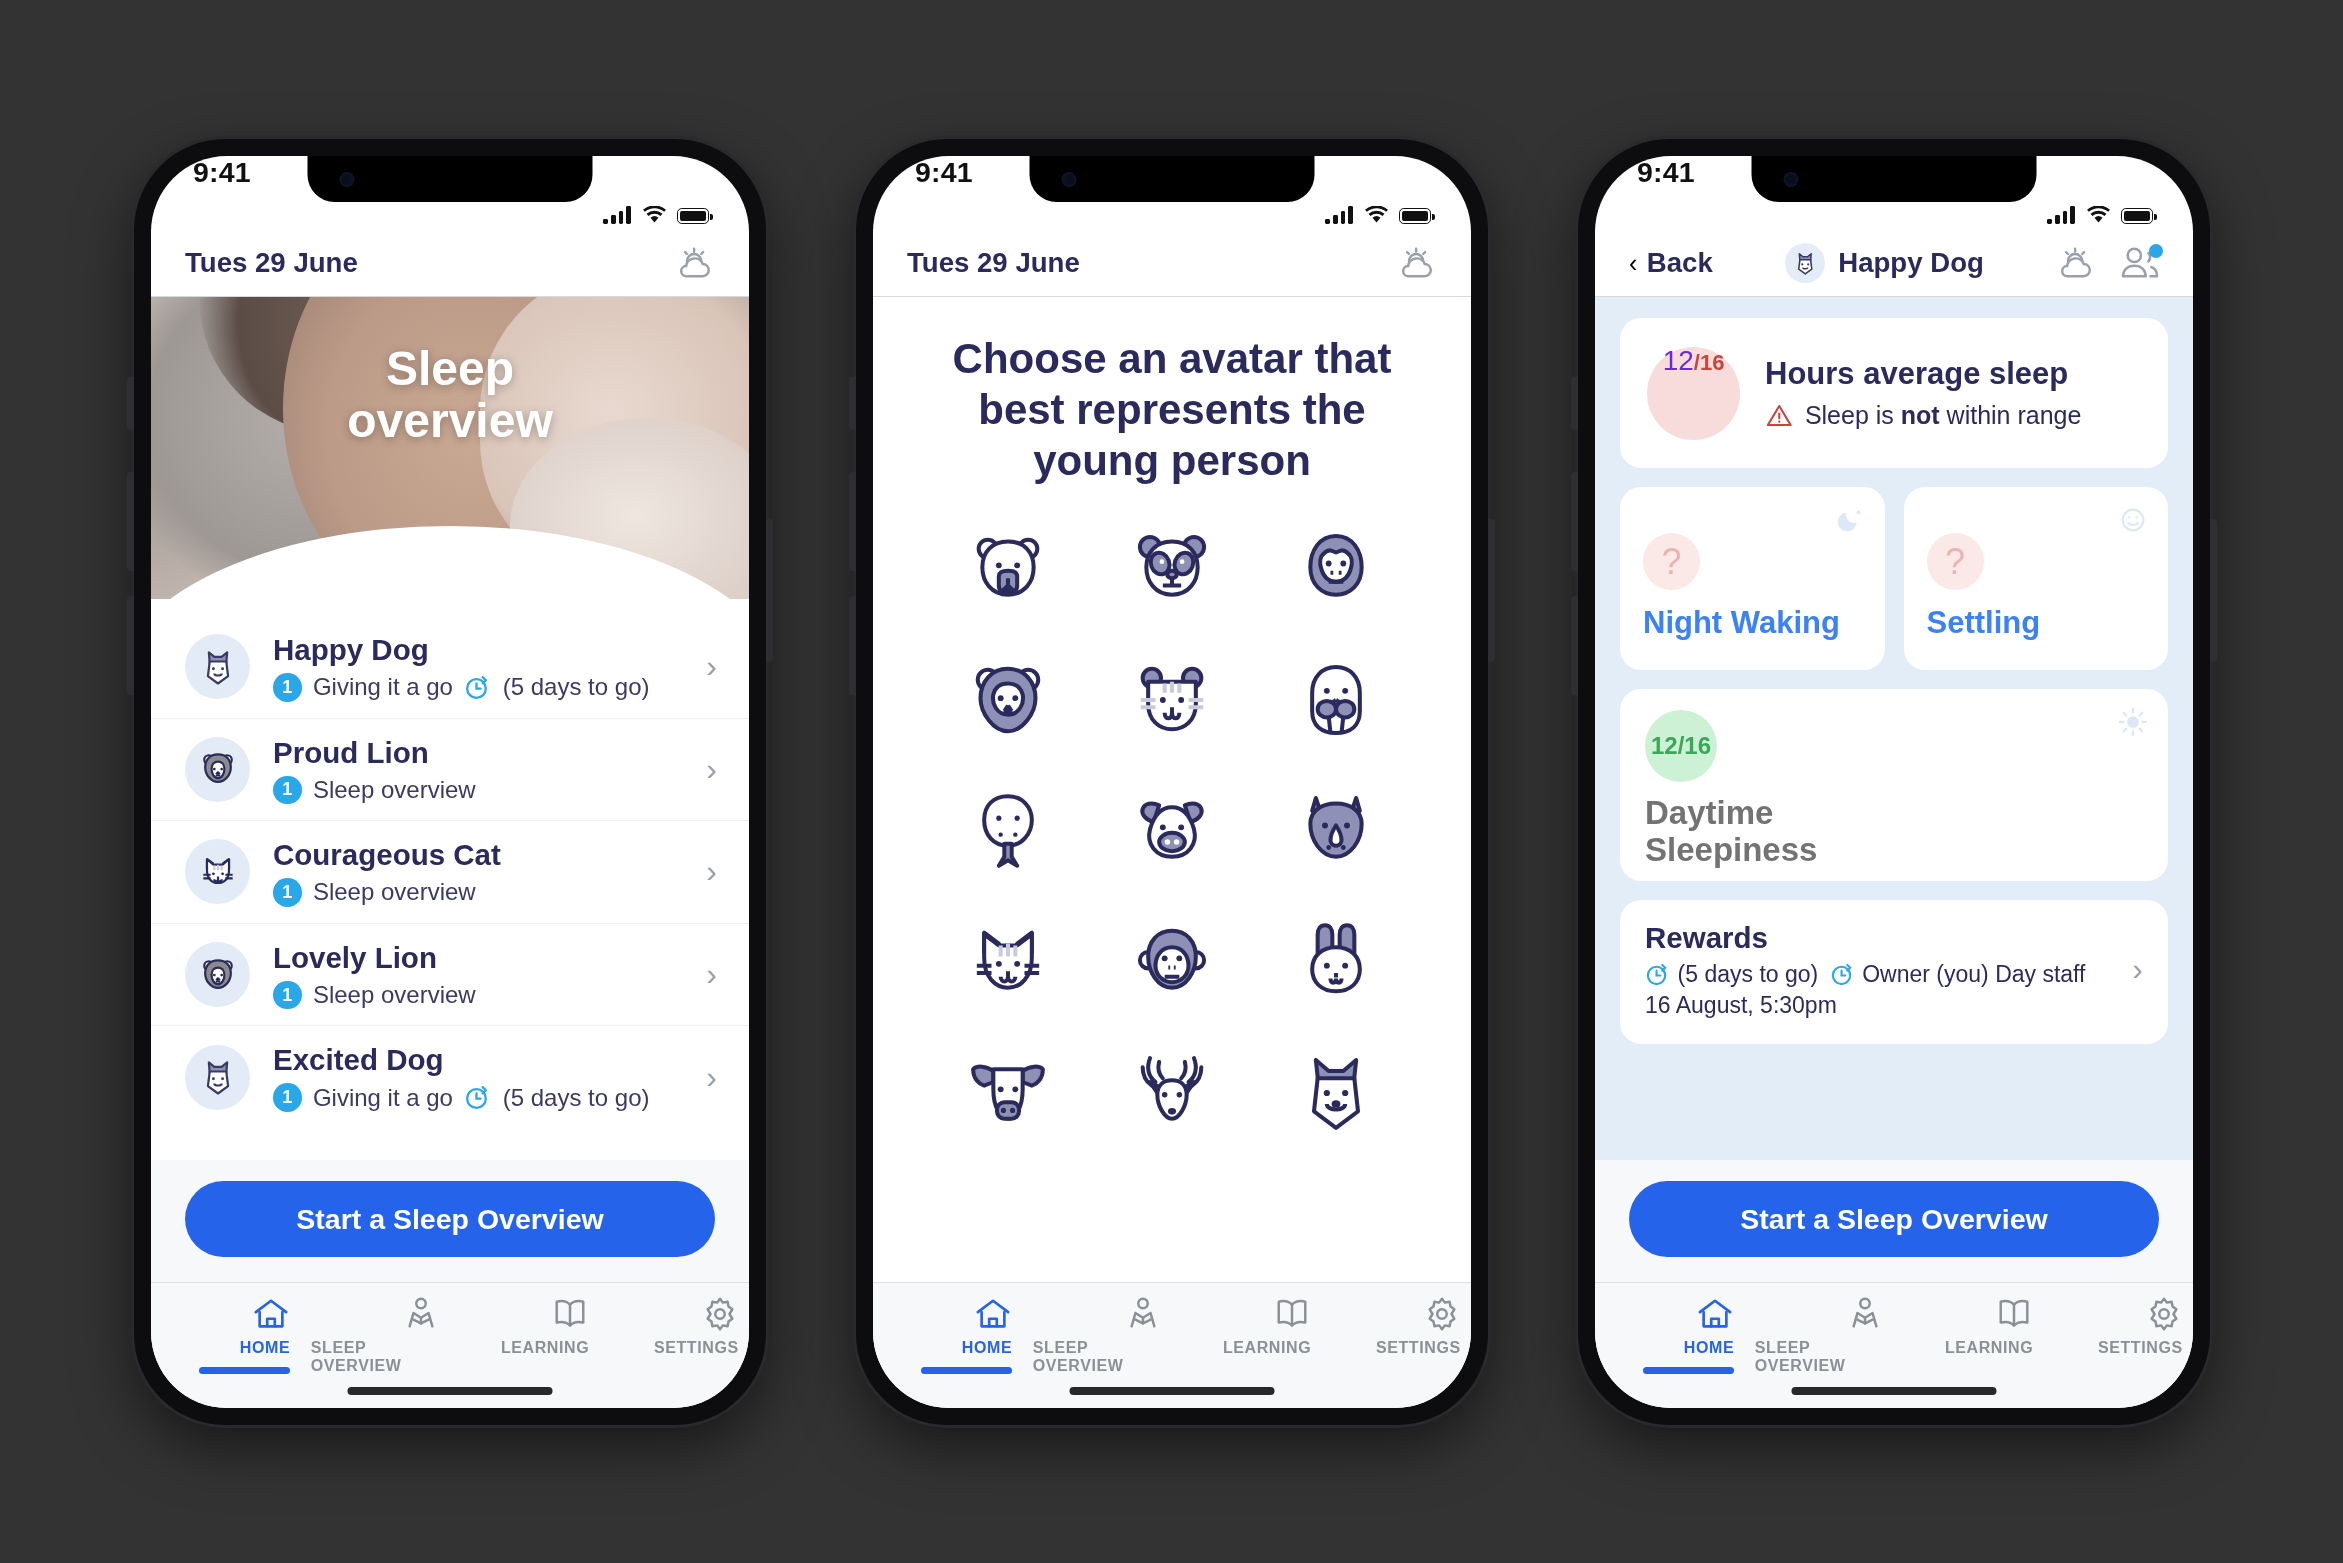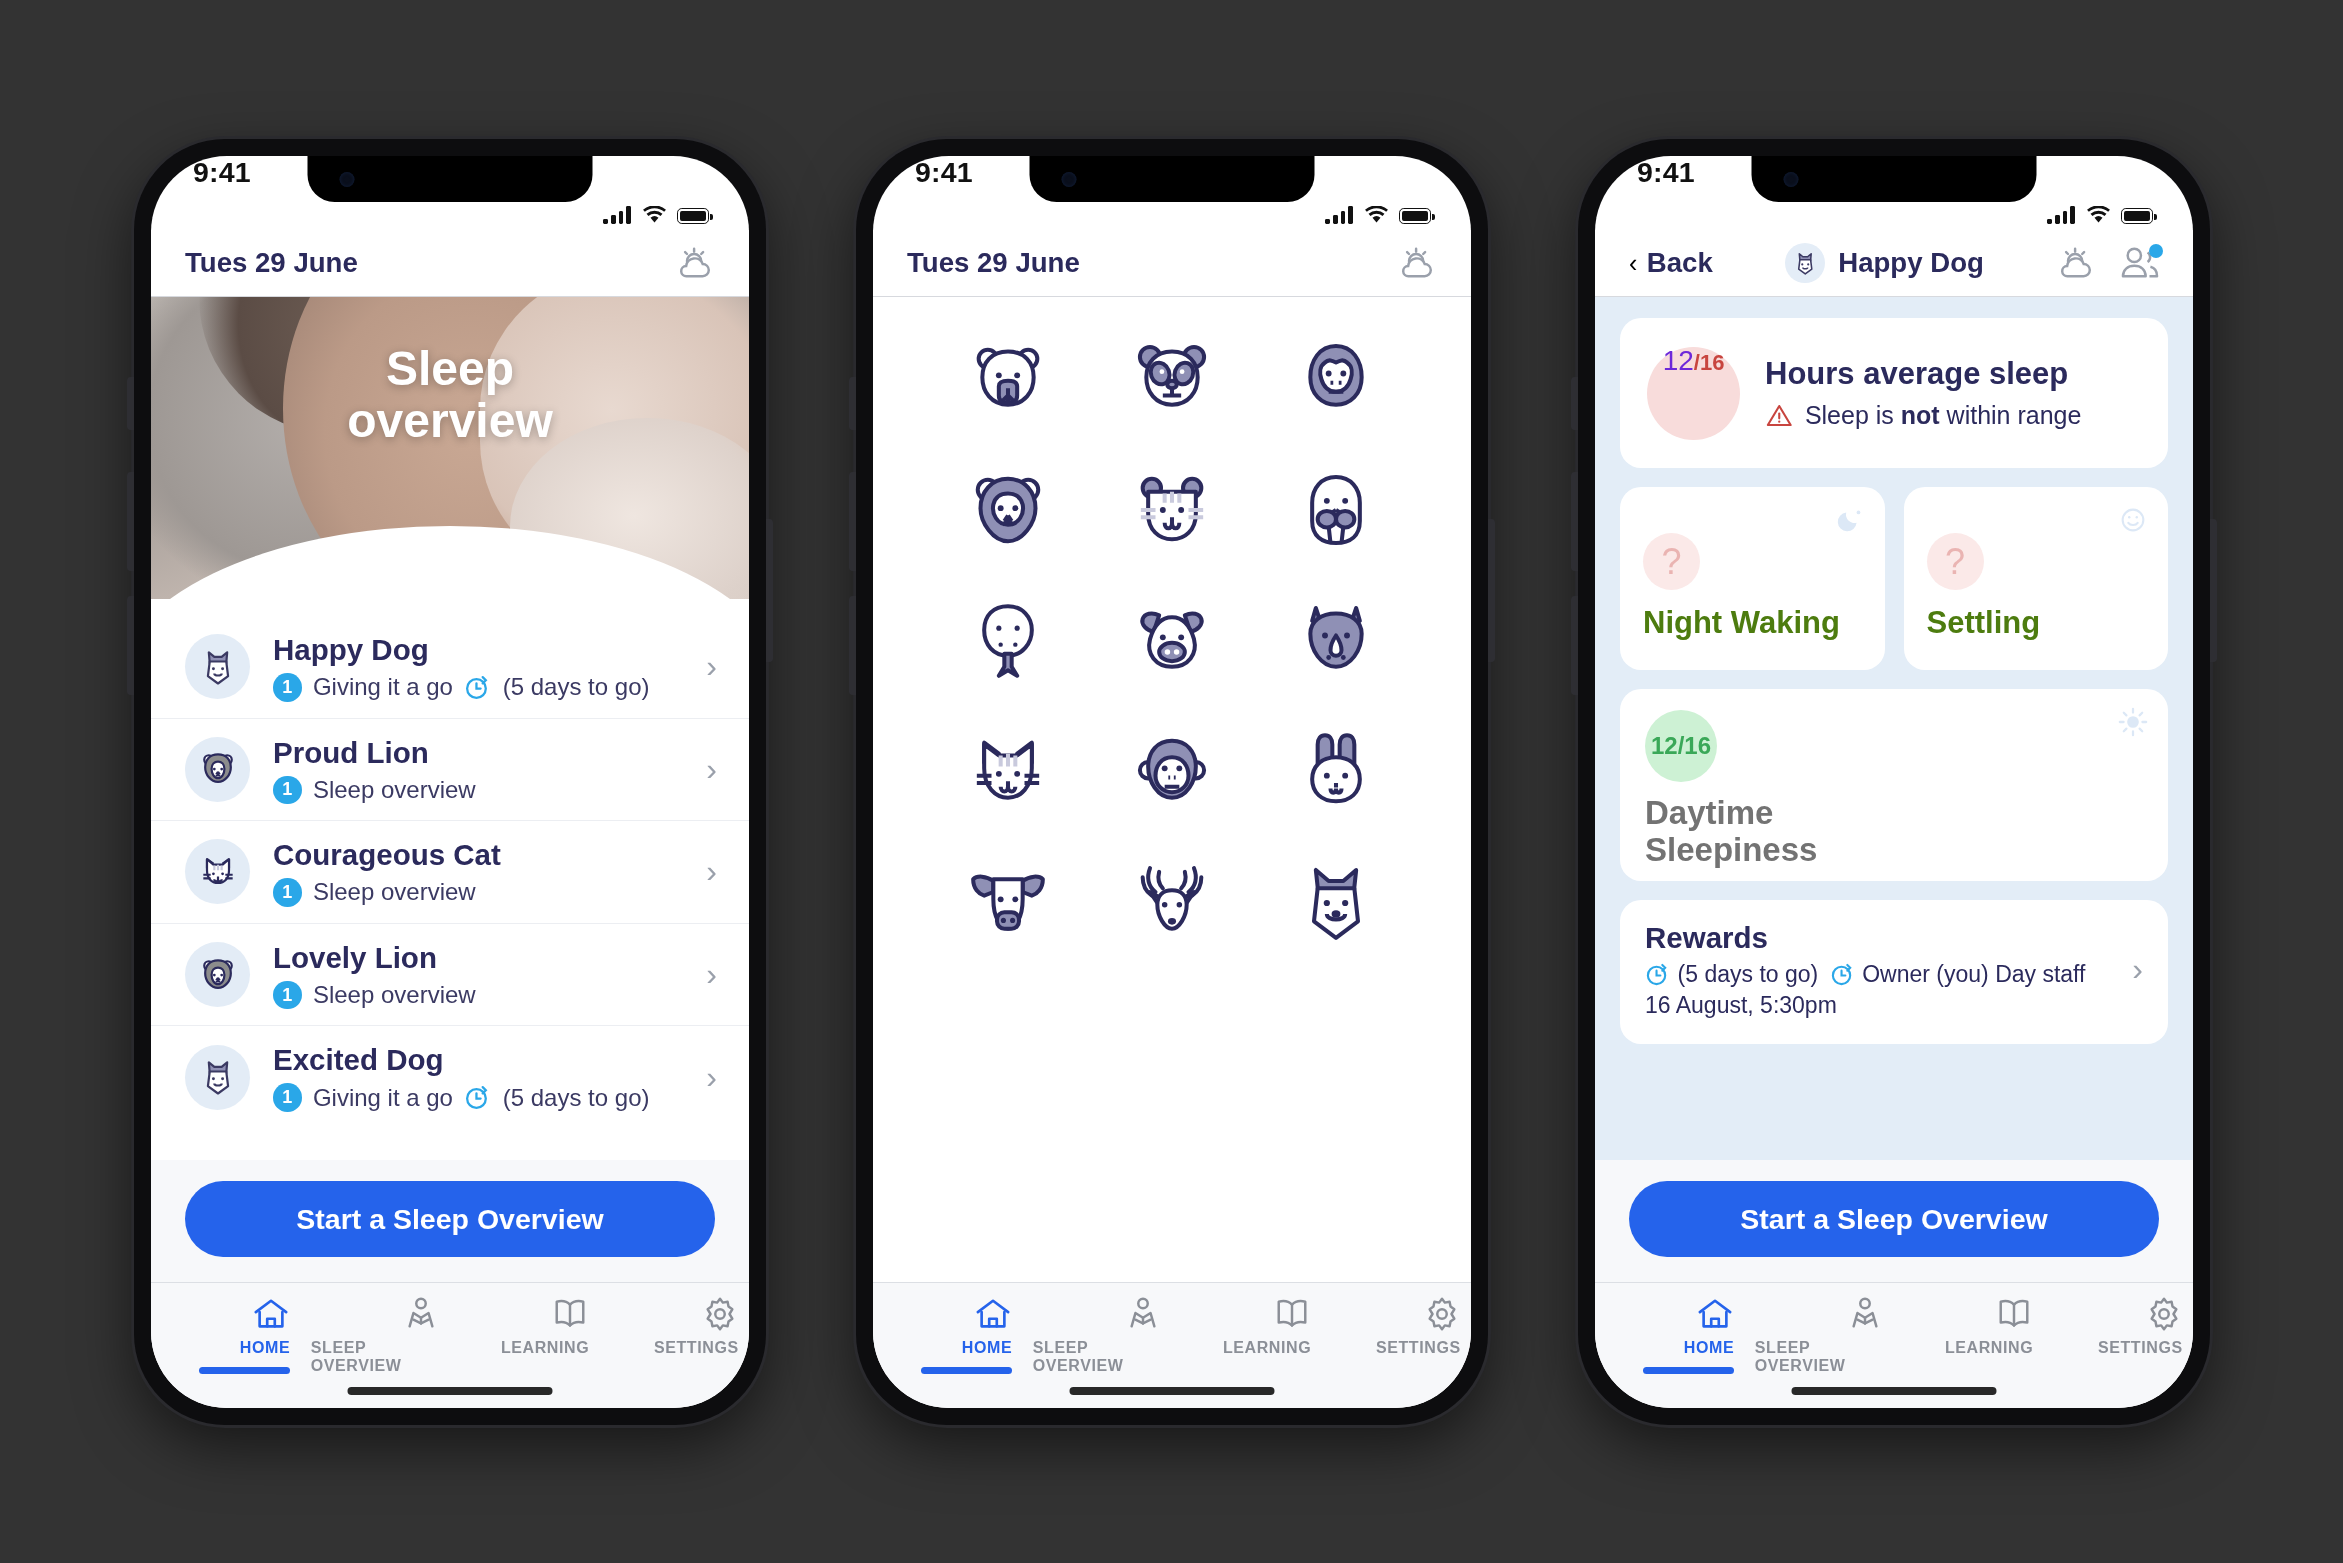--- a/index.html
+++ b/index.html
@@ -179,21 +179,21 @@
   .card-hours-note{display:flex;align-items:center;gap:11.4px;margin-top:8.6px;font-size:25px;color:#2b2a5c}
   .card-hours-note b{font-weight:bold}
   .two-up { display:flex; gap:19px; margin-bottom:19px; }
   .card-q { flex:1 1 0; padding:21px 23px 25px; position:relative; min-height:183px;
             display:flex; flex-direction:column; justify-content:space-between; }
   .q-circle {
     width:57px;height:57px;border-radius:50%;background:#fbe9e8;
     display:flex;align-items:center;justify-content:center;margin-top:25px;
   }
   .q-mark{font-size:36px;color:#eab4b2;font-weight:normal;line-height:1}
-  .card-q-label{font-size:31px;font-weight:bold;color:#4d7c0f;margin-top:15px}
+  .card-q-label{font-size:31px;font-weight:bold;color:#3b82f6;margin-top:15px}
   .corner-icon{position:absolute;top:17px;right:19px}
   .card-day { padding:21px 25px 12px; margin-bottom:19px; position:relative; }
   .day-pill {
     width:72px;height:72px;border-radius:50%;background:#cdf1d4;
     display:flex;align-items:center;justify-content:center;
     font-size:24px;font-weight:bold;color:#3aa858;
   }
   .card-day-label{font-size:33px;font-weight:bold;color:#737373;line-height:1.12;margin-top:13.3px}
   .card-reward { padding:21px 25px 25px; display:flex; align-items:center; gap:15px; }
   .reward-main{flex:1 1 auto}
@@ -506,20 +506,21 @@
         <span>
           <svg width="42" height="36" viewBox="0 0 44 38" fill="none" stroke="#9aa0ab" stroke-width="2.6" stroke-linecap="round">
             <circle cx="20" cy="17" r="7.5"></circle>
             <path d="M20 4v3M29.5 7.5l-2 2M12.5 9.5l-2-2"></path>
             <path d="M12 33h17a6.5 6.5 0 000-13 9 9 0 00-17.4 2.2A5.4 5.4 0 0012 33z" fill="#fff"></path>
           </svg>
         </span>
       </div>
 
       <div class="scroll-area">
+        <div class="choose-title">Choose an avatar that best represents the young person</div>
         <div class="avatar-grid">
 
           <div class="avatar-cell">
             <svg width="88" height="88" viewBox="0 0 48 48" fill="none" stroke="#2b2a5c" stroke-width="2.2" stroke-linejoin="round">
               <circle cx="13" cy="13" r="5" fill="#fff"></circle>
                 <circle cx="35" cy="13" r="5" fill="#fff"></circle>
               <path d="M24 9c9 0 14 6 14 14s-5 15-14 15-14-7-14-15 5-14 14-14z" fill="#fff"></path>
               <circle cx="19" cy="22" r="1.6" fill="#2b2a5c" stroke="none"></circle>
               <circle cx="29" cy="22" r="1.6" fill="#2b2a5c" stroke="none"></circle>
               <path d="M19 28c0-2 2-3 5-3s5 1 5 3v5c0 3-2 4-5 4s-5-1-5-4z" fill="#8f90b5"></path>

